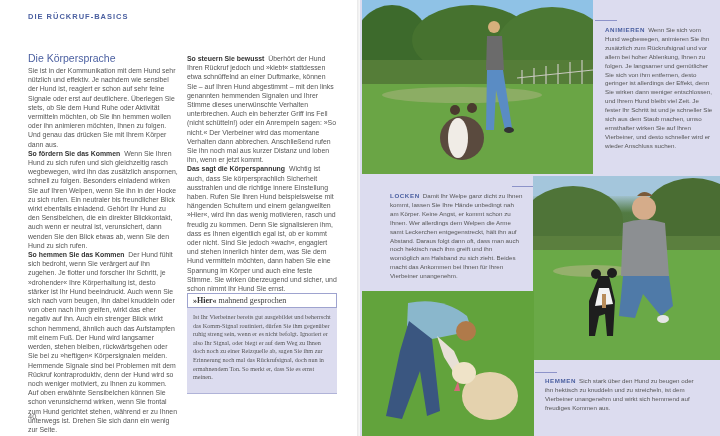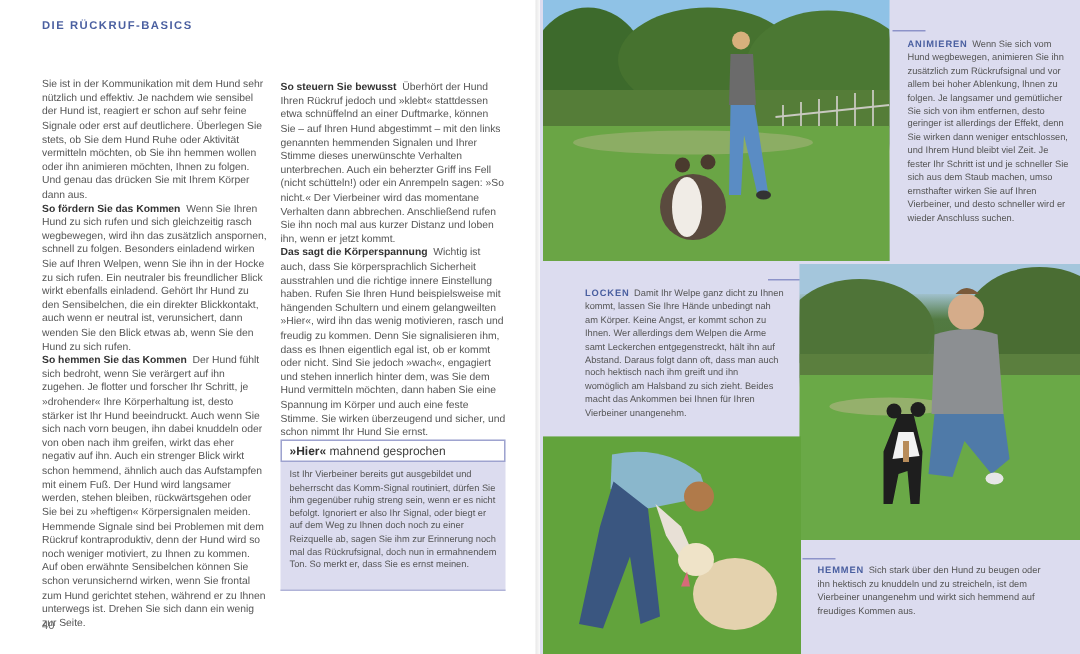--- a/index.html
+++ b/index.html
@@ -26,20 +26,21 @@
       font-size: 10.5px; color: #4a5fa0; font-weight: normal; margin: 0 0 2px 0; line-height: 12px;
     }
     .lead { font-weight: bold; color: #333; }
     .page-num {
       position: absolute; left: 28px; top: 412px; font-size: 7.5px; color: #666;
     }
     .box {
       position: absolute; left: 187px; top: 293px; width: 150px; height: 100px;
       background: #dcdcef;
       border-bottom: 1px solid #b0b3d8;
+      font-family: Liberation Serif, serif;
     }
     .box-title {
       margin: 0; background: #fff; border: 1px solid #9ea3cf; height: 13px;
       font-size: 8px; line-height: 13px; padding-left: 5px; color: #3d3d3d;
     }
     .box-title b { color: #333; }
     .box-body {
       padding: 5px 6px; font-size: 6.2px; line-height: 8.6px; color: #555;
     }
     .gutter {
@@ -65,20 +66,21 @@
     .cap-1 { left: 245px; top: 26px; width: 110px; }
     .cap-2 { left: 30px; top: 192px; width: 133px; }
   </style>
 </head>
 <body>
 
 <div class="page-left">
   <div class="running-head">DIE RÜCKRUF-BASICS</div>
 
   <div class="col col1">
+    <h2 class="h-section">Die Körpersprache</h2>
     <p><span>Sie ist in der Kommunikation mit dem Hund sehr nützlich und effektiv. Je nachdem wie sensibel der Hund ist, reagiert er schon auf sehr feine Signale oder erst auf deutlichere. Überlegen Sie stets, ob Sie dem Hund Ruhe oder Aktivität vermitteln möchten, ob Sie ihn hemmen wollen oder ihn animieren möchten, Ihnen zu folgen. Und genau das drücken Sie mit Ihrem Körper dann aus.</span></p>
     <p><span class="lead">So fördern Sie das Kommen</span>&nbsp; <span>Wenn Sie Ihren Hund zu sich rufen und sich gleichzeitig rasch wegbewegen, wird ihn das zusätzlich anspornen, schnell zu folgen. Besonders einladend wirken Sie auf Ihren Welpen, wenn Sie ihn in der Hocke zu sich rufen. Ein neutraler bis freundlicher Blick wirkt ebenfalls einladend. Gehört Ihr Hund zu den Sensibelchen, die ein direkter Blickkontakt, auch wenn er neutral ist, verunsichert, dann wenden Sie den Blick etwas ab, wenn Sie den Hund zu sich rufen.</span></p>
     <p><span class="lead">So hemmen Sie das Kommen</span>&nbsp; <span>Der Hund fühlt sich bedroht, wenn Sie verärgert auf ihn zugehen. Je flotter und forscher Ihr Schritt, je »drohender« Ihre Körperhaltung ist, desto stärker ist Ihr Hund beeindruckt. Auch wenn Sie sich nach vorn beugen, ihn dabei knuddeln oder von oben nach ihm greifen, wirkt das eher negativ auf ihn. Auch ein strenger Blick wirkt schon hemmend, ähnlich auch das Aufstampfen mit einem Fuß. Der Hund wird langsamer werden, stehen bleiben, rückwärtsgehen oder Sie bei zu »heftigen« Körpersignalen meiden. Hemmende Signale sind bei Problemen mit dem Rückruf kontraproduktiv, denn der Hund wird so noch weniger motiviert, zu Ihnen zu kommen. Auf oben erwähnte Sensibelchen können Sie schon verunsichernd wirken, wenn Sie frontal zum Hund gerichtet stehen, während er zu Ihnen unterwegs ist. Drehen Sie sich dann ein wenig zur Seite.</span></p>
   </div>
 
   <div class="col col2">
     <p><span class="lead">So steuern Sie bewusst</span>&nbsp; <span>Überhört der Hund Ihren Rückruf jedoch und »klebt« stattdessen etwa schnüffelnd an einer Duftmarke, können Sie – auf Ihren Hund abgestimmt – mit den links genannten hemmenden Signalen und Ihrer Stimme dieses unerwünschte Verhalten unterbrechen. Auch ein beherzter Griff ins Fell (nicht schütteln!) oder ein Anrempeln sagen: »So nicht.« Der Vierbeiner wird das momentane Verhalten dann abbrechen. Anschließend rufen Sie ihn noch mal aus kurzer Distanz und loben ihn, wenn er jetzt kommt.</span></p>
     <p><span class="lead">Das sagt die Körperspannung</span>&nbsp; <span>Wichtig ist auch, dass Sie körpersprachlich Sicherheit ausstrahlen und die richtige innere Einstellung haben. Rufen Sie Ihren Hund beispielsweise mit hängenden Schultern und einem gelangweilten »Hier«, wird ihn das wenig motivieren, rasch und freudig zu kommen. Denn Sie signalisieren ihm, dass es Ihnen eigentlich egal ist, ob er kommt oder nicht. Sind Sie jedoch »wach«, engagiert und stehen innerlich hinter dem, was Sie dem Hund vermitteln möchten, dann haben Sie eine Spannung im Körper und auch eine feste Stimme. Sie wirken überzeugend und sicher, und schon nimmt Ihr Hund Sie ernst.</span></p>
   </div>
 

